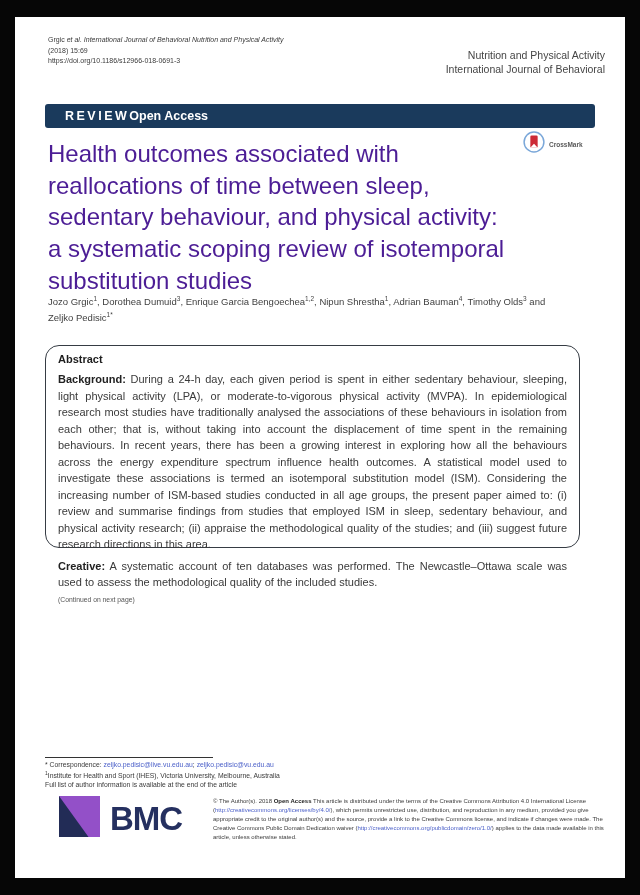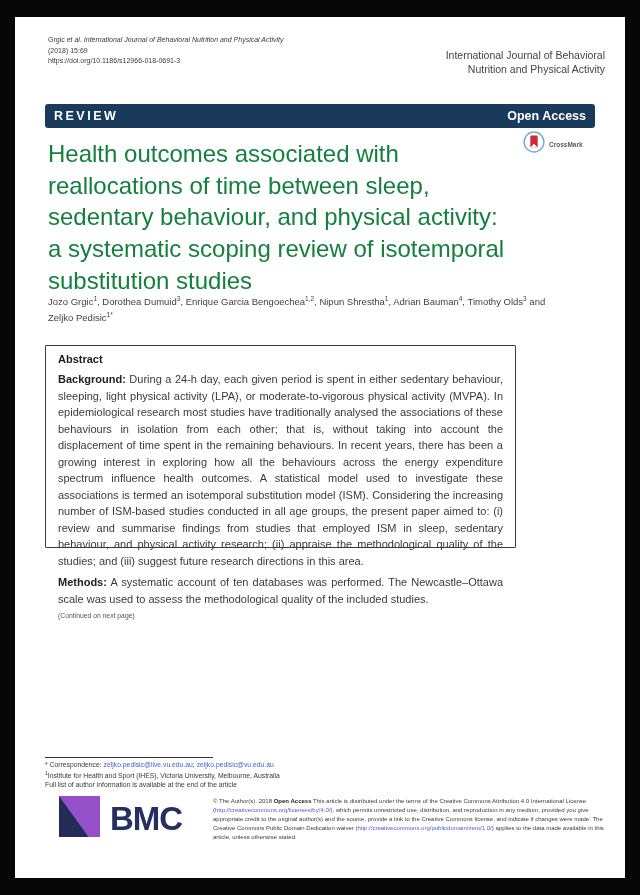--- a/index.html
+++ b/index.html
@@ -16,39 +16,39 @@
   
   .cite-block { position: absolute; left: 33px; top: 18px; width: 330px;
     font-size: 7px; line-height: 1.5; color: #3a3a3a; }
   .cite-block .ital { font-style: italic; }
   .journal-block { position: absolute; right: 20px; top: 32px; width: 230px;
     text-align: right; font-size: 10.5px; line-height: 1.3; color: #454545; }
 
   
   .banner { position: absolute; left: 30px; right: 30px; top: 87px; height: 24px;
     background: #1a3a5c; border-radius: 3px; display: flex; align-items: center;
-    justify-content: space-between; padding: 0 9px; color: #ffffff; }
+    padding: 0 20px; color: #ffffff; }
   .banner .type { font-weight: bold; font-size: 12.5px; letter-spacing: 2.5px; }
   .banner .access { font-weight: bold; font-size: 12.5px; }
 
   
   .crossmark { position: absolute; left: 508px; top: 114px; display: flex;
     align-items: center; gap: 4px; cursor: pointer; }
   .crossmark .cm-label { font-size: 6.5px; color: #5a5a5a; font-weight: bold; }
 
   
   .title { position: absolute; left: 33px; top: 121px; width: 458px;
-    font-size: 24px; line-height: 1.32; color: #15803d; font-weight: normal; }
+    font-size: 24px; line-height: 1.32; color: #4c1d95; font-weight: normal; }
   .authors { position: absolute; left: 33px; top: 277px; width: 520px;
     font-size: 9.5px; line-height: 1.55; color: #3f3f3f; }
   .authors sup { font-size: 6.5px; }
 
   
-  .abstract-box { position: absolute; left: 30px; top: 328px; width: 471px; height: 203px;
-    border: 1.5px solid #363c44; border-radius: 1px; padding: 7px 12px 6px 12px; }
+  .abstract-box { position: absolute; left: 30px; top: 328px; width: 535px; height: 203px;
+    border: 1.5px solid #363c44; border-radius: 14px; padding: 7px 12px 6px 12px; }
   .abstract-box h2 { font-size: 11px; color: #1d1d1d; margin-bottom: 6px; }
   .abs-para { font-size: 11px; line-height: 1.5; color: #3a3a3a;
     text-align: justify; margin-bottom: 5px; }
   .abs-para b { color: #222222; }
   .continued { font-size: 6.8px; color: #555555; margin-top: 2px; }
 
   
   .footrule { position: absolute; left: 30px; top: 740px; width: 168px;
     border-top: 1.2px solid #333333; }
   .footnotes { position: absolute; left: 30px; top: 743px; width: 300px;
@@ -70,22 +70,22 @@
 
 <div class="page">
 
   <div class="cite-block">
     <div><span>Grgic </span><span class="ital">et al. International Journal of Behavioral Nutrition and Physical Activity</span></div>
     <div>(2018) 15:69</div>
     <div>https://doi.org/10.1186/s12966-018-0691-3</div>
   </div>
 
   <div class="journal-block">
+    <div>Nutrition and Physical Activity</div>
     <div>International Journal of Behavioral</div>
-    <div>Nutrition and Physical Activity</div>
   </div>
 
   <div class="banner">
     <span class="type">REVIEW</span>
     <span class="access">Open Access</span>
   </div>
 
   <div class="crossmark">
     <span>
       <svg width="22" height="22" viewBox="0 0 24 24">
@@ -99,21 +99,21 @@
 
   <h1 class="title">Health outcomes associated with reallocations of time between sleep, sedentary behaviour, and physical activity: a systematic scoping review of isotemporal substitution studies</h1>
 
   <div class="authors">
     <span><span></span><span>Jozo Grgic</span><sup>1</sup></span><span><span>, </span><span>Dorothea Dumuid</span><sup>3</sup></span><span><span>, </span><span>Enrique Garcia Bengoechea</span><sup>1,2</sup></span><span><span>, </span><span>Nipun Shrestha</span><sup>1</sup></span><span><span>, </span><span>Adrian Bauman</span><sup>4</sup></span><span><span>, </span><span>Timothy Olds</span><sup>3</sup></span><span><span> and </span><span>Zeljko Pedisic</span><sup>1*</sup></span>
   </div>
 
   <div class="abstract-box">
     <h2>Abstract</h2>
     <p class="abs-para"><b>Background:</b><span> During a 24-h day, each given period is spent in either sedentary behaviour, sleeping, light physical activity (LPA), or moderate-to-vigorous physical activity (MVPA). In epidemiological research most studies have traditionally analysed the associations of these behaviours in isolation from each other; that is, without taking into account the displacement of time spent in the remaining behaviours. In recent years, there has been a growing interest in exploring how all the behaviours across the energy expenditure spectrum influence health outcomes. A statistical model used to investigate these associations is termed an isotemporal substitution model (ISM). Considering the increasing number of ISM-based studies conducted in all age groups, the present paper aimed to: (i) review and summarise findings from studies that employed ISM in sleep, sedentary behaviour, and physical activity research; (ii) appraise the methodological quality of the studies; and (iii) suggest future research directions in this area.</span></p>
-    <p class="abs-para"><b>Methods:</b><span> A systematic account of ten databases was performed. The Newcastle–Ottawa scale was used to assess the methodological quality of the included studies.</span></p>
+    <p class="abs-para"><b>Creative:</b><span> A systematic account of ten databases was performed. The Newcastle–Ottawa scale was used to assess the methodological quality of the included studies.</span></p>
     <div class="continued">(Continued on next page)</div>
   </div>
 
   <div class="footrule"></div>
   <div class="footnotes">
     <div><span>* Correspondence: </span><a class="link">zeljko.pedisic@live.vu.edu.au</a><span>; </span><a class="link">zeljko.pedisic@vu.edu.au</a></div>
     <div><sup>1</sup><span>Institute for Health and Sport (IHES), Victoria University, Melbourne, Australia</span></div>
     <div>Full list of author information is available at the end of the article</div>
   </div>
 

